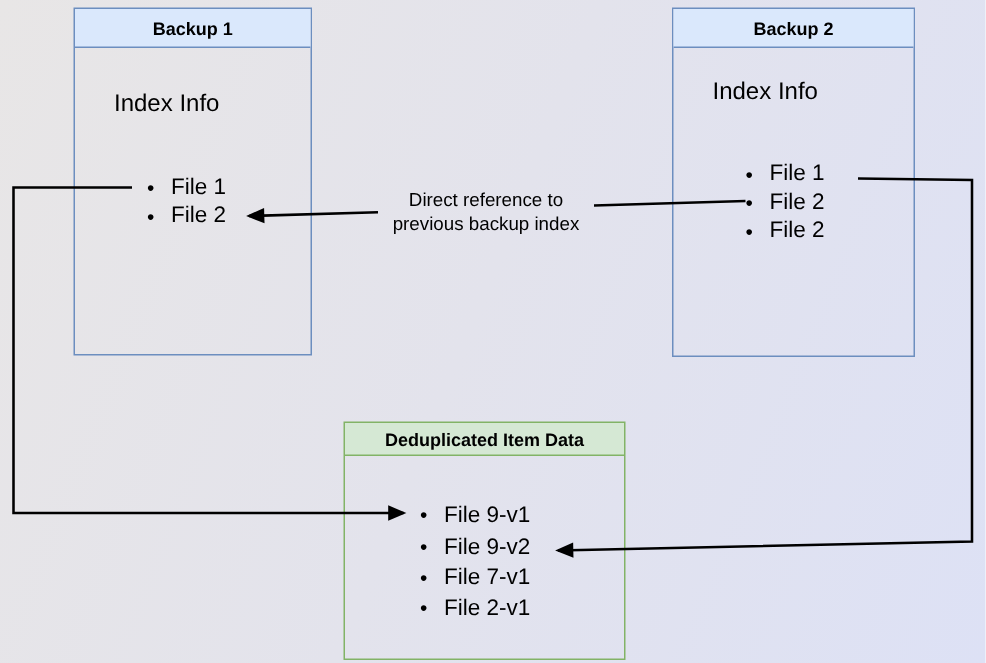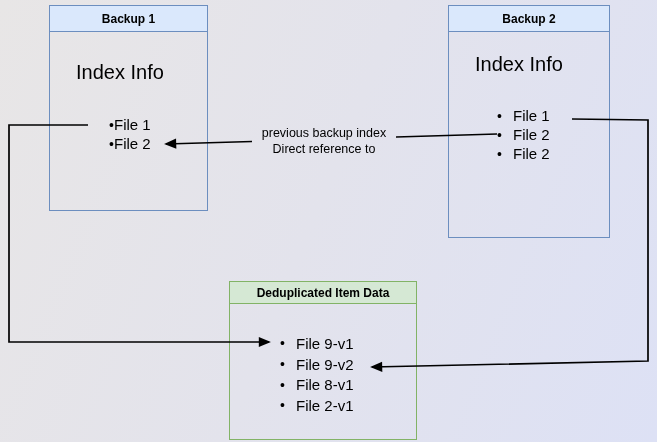--- a/index.html
+++ b/index.html
@@ -14,38 +14,38 @@
   .node{position:absolute;box-sizing:border-box;background:transparent;}
   .node.blue{border:1.5px solid #6c8ebf;}
   .node.green{border:1.5px solid #82b366;}
   .hdr{
     box-sizing:border-box;width:100%;
     display:flex;align-items:center;justify-content:center;
     font-weight:bold;font-size:12px;line-height:1;
   }
   .blue .hdr{height:26px;background:#dae8fc;border-bottom:1.5px solid #6c8ebf;}
   .green .hdr{height:22px;background:#d5e8d4;border-bottom:1.5px solid #82b366;}
-  .subtitle{position:absolute;left:26px;font-size:20px;}
+  .subtitle{position:absolute;left:26px;font-size:16px;}
   .list{position:absolute;}
   .row{display:flex;align-items:center;font-size:15px;}
   .blue .row{height:19px;}
   .green .row{height:20.7px;}
   .dot{width:16px;flex:0 0 16px;font-size:14px;}
   .annotation{
     position:absolute;left:234px;top:126px;width:180px;
     text-align:center;font-size:12.5px;line-height:15.5px;
   }
   .arrow-layer{position:absolute;left:0;top:0;pointer-events:none;}
 </style>
 </head>
 <body>
 
 <div class="canvas">
 
-  <div class="node blue" style="left:49px;top:5px;width:159px;height:206px;text-align:right;">
+  <div class="node blue" style="left:49px;top:5px;width:159px;height:232px;">
     <div class="hdr">Backup 1</div>
     <div class="subtitle" style="top:55px;">Index Info</div>
     <div class="list" style="left:48px;top:109px;">
       <div class="row">
         <span class="dot">•</span>
         <span>File 1</span>
       </div>
       <div class="row">
         <span class="dot">•</span>
         <span>File 2</span>
@@ -78,21 +78,21 @@
       <div class="row">
         <span class="dot">•</span>
         <span>File 9-v1</span>
       </div>
       <div class="row">
         <span class="dot">•</span>
         <span>File 9-v2</span>
       </div>
       <div class="row">
         <span class="dot">•</span>
-        <span>File 8-v1</span>
+        <span>File 7-v1</span>
       </div>
       <div class="row">
         <span class="dot">•</span>
         <span>File 2-v1</span>
       </div>
     </div>
   </div>
 
   <svg class="arrow-layer" width="657" height="442" viewBox="0 0 657 442">
     <defs>
@@ -100,17 +100,17 @@
         <path d="M1,2 L10.5,6 L1,10 z" fill="#000000"></path>
       </marker>
     </defs>
     <path d="M 88 125 L 9 125 L 9 342 L 269 342" fill="none" stroke="#000000" stroke-width="1.7" marker-end="url(#ah)"></path>
     <path d="M 572 119 L 648 120 L 648 361 L 372 367" fill="none" stroke="#000000" stroke-width="1.7" marker-end="url(#ah)"></path>
     <path d="M 497 134 L 396 137" fill="none" stroke="#000000" stroke-width="1.7"></path>
     <path d="M 252 141.5 L 166 144" fill="none" stroke="#000000" stroke-width="1.7" marker-end="url(#ah)"></path>
   </svg>
 
   <div class="annotation">
+    <div>Direct reference to</div>
     <div>previous backup index</div>
-    <div>Direct reference to</div>
   </div>
 
 </div>
 
 </body></html>

